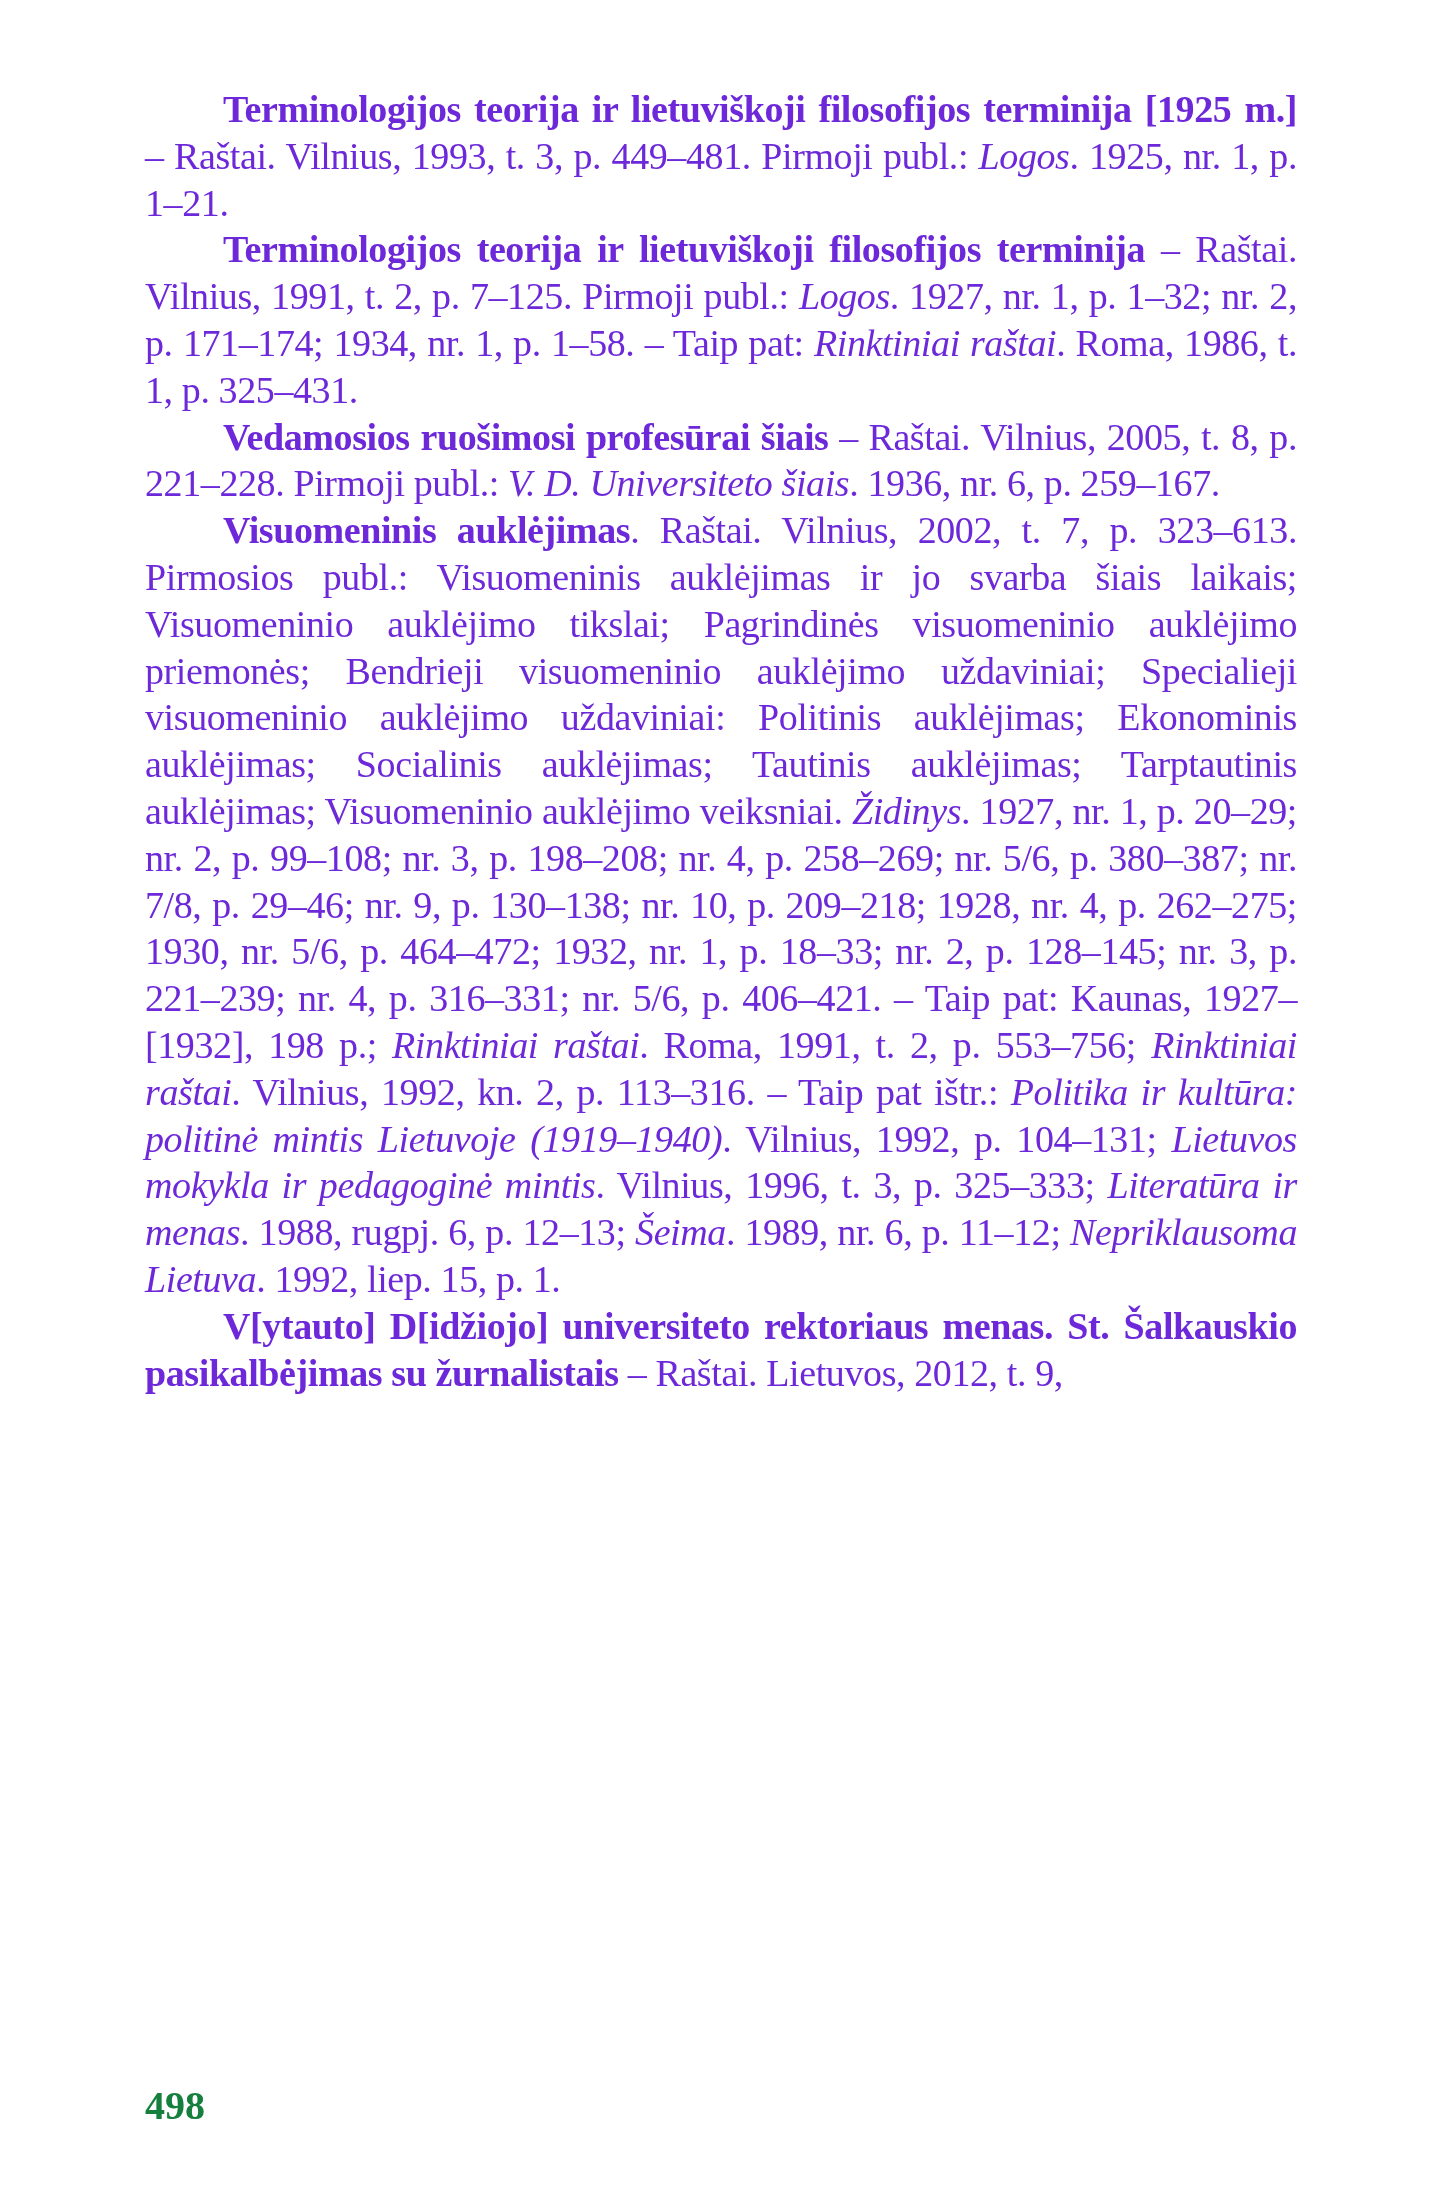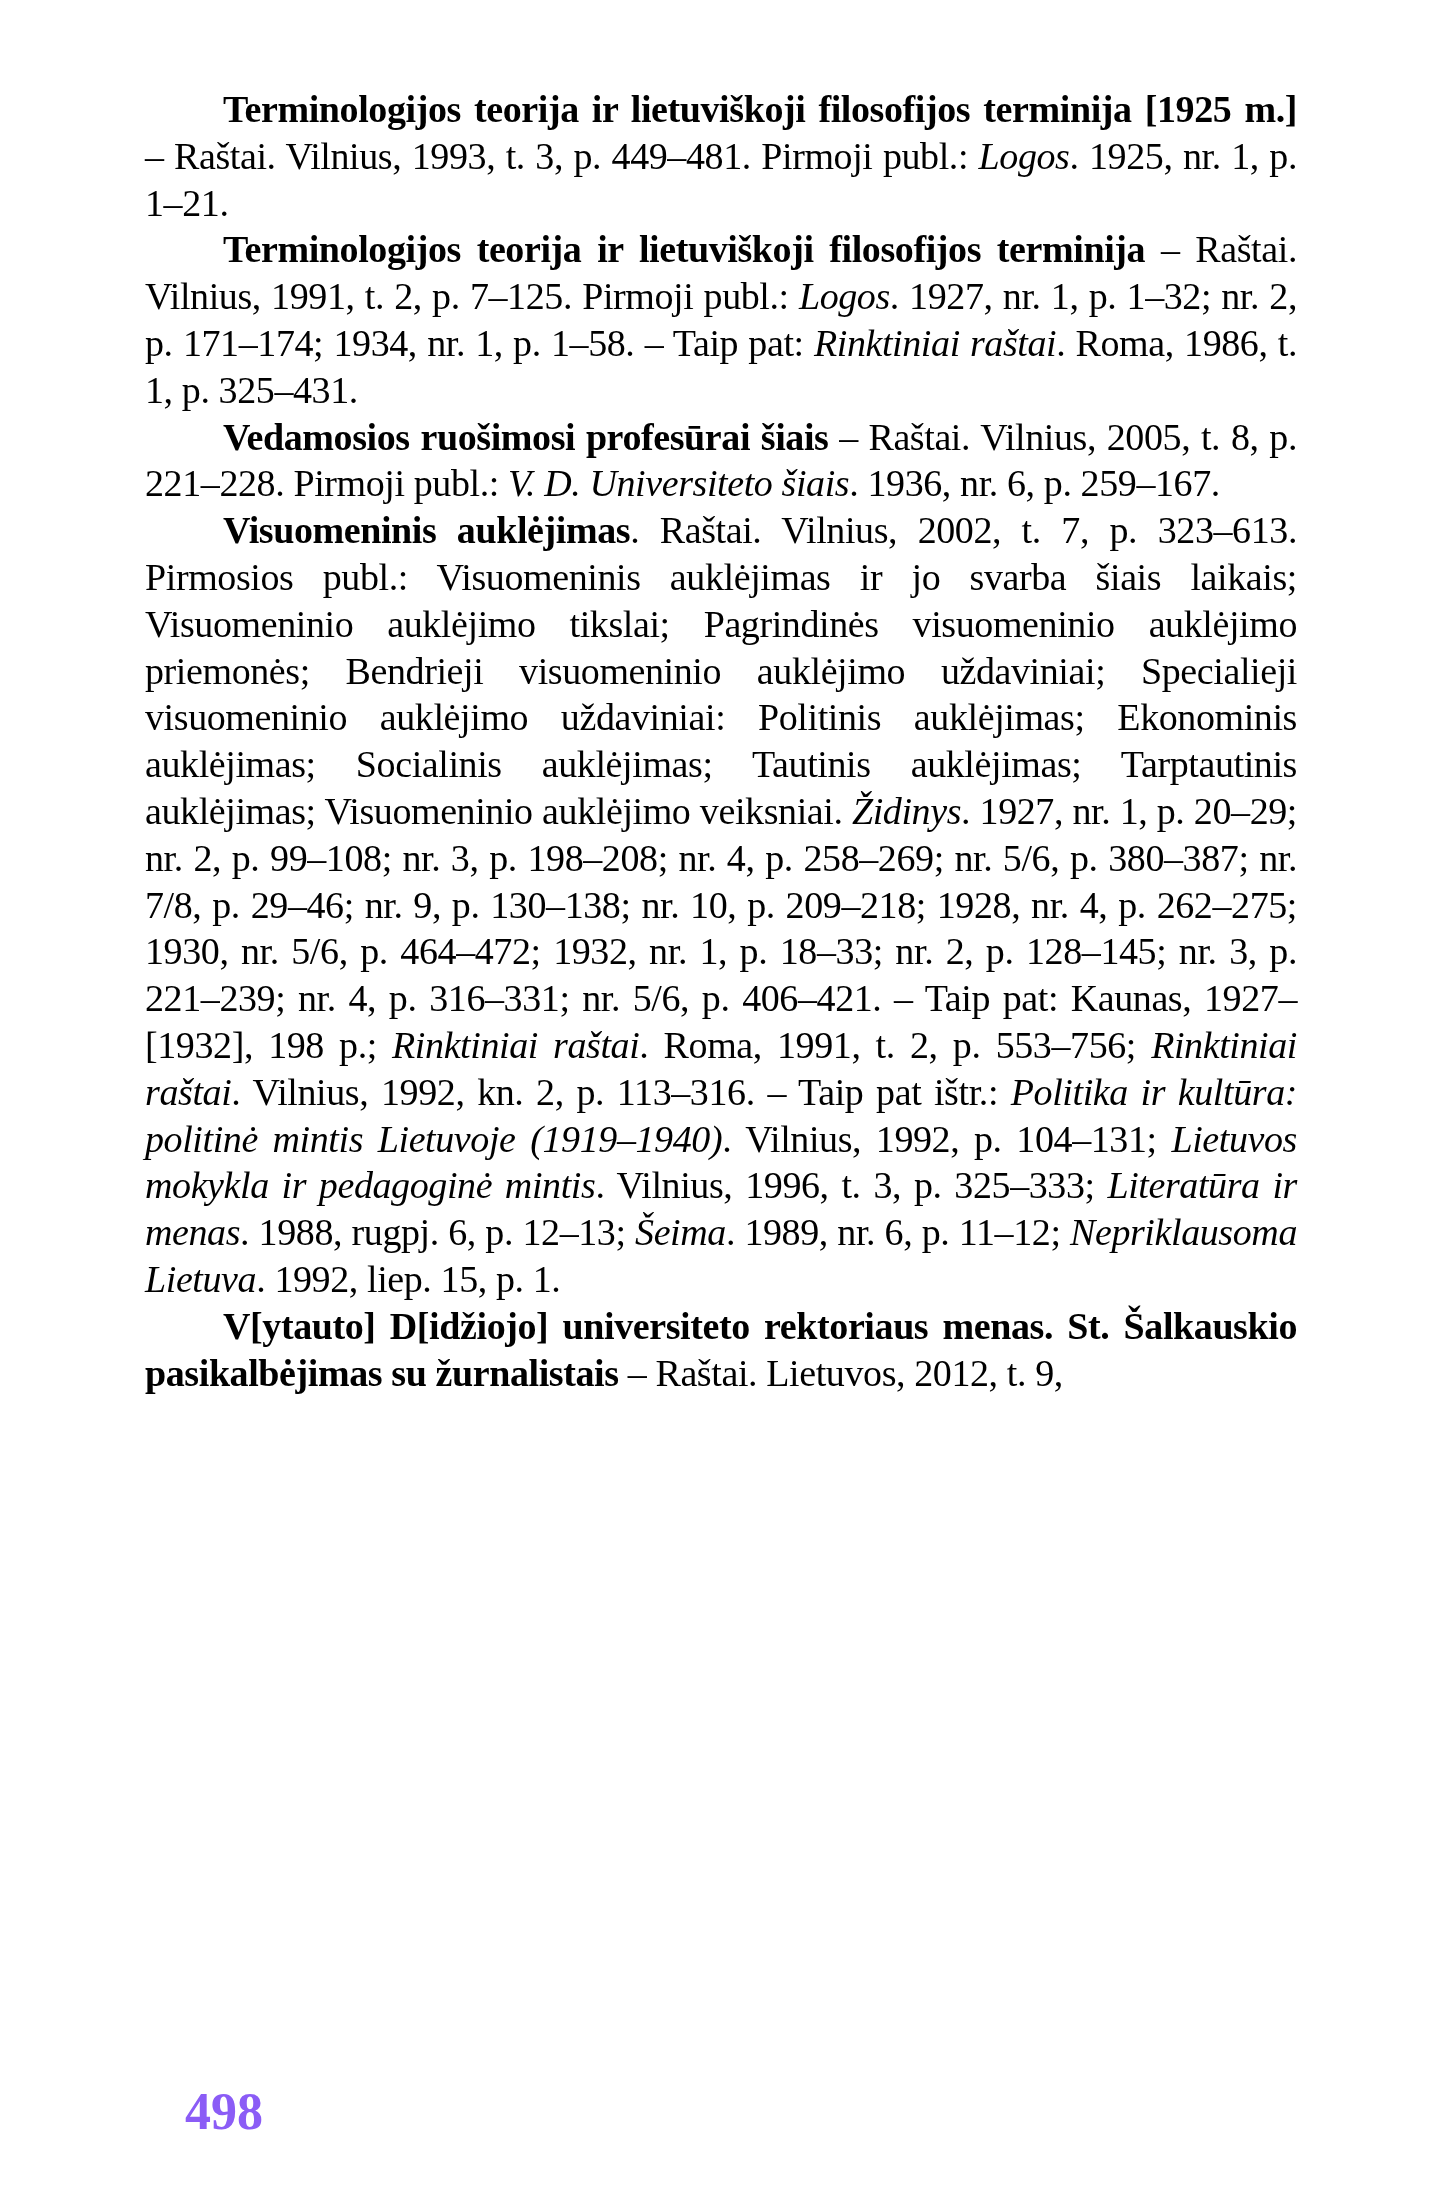--- a/index.html
+++ b/index.html
@@ -5,36 +5,35 @@
     html, body { margin: 0; padding: 0; background: #ffffff; }
     body { width: 1440px; height: 2211px; position: relative; overflow: hidden; }
     .page {
       position: absolute;
       left: 145px;
       top: 86px;
       width: 1152px;
       font-family: "Liberation Serif", "DejaVu Serif", serif;
       font-size: 38px;
       line-height: 46.8px;
-      color: #000000;
+      color: #6d28d9;
       text-align: justify;
       letter-spacing: -0.4px;
     }
     .entry { margin: 0; text-indent: 78px; }
     .entry .title { font-weight: bold; }
     .entry i { font-style: italic; }
     .page-number {
       position: absolute;
       left: 145px;
       top: 2082px;
       font-family: "Liberation Serif", "DejaVu Serif", serif;
-      font-size: 52px;
+      font-size: 40px;
       font-weight: bold;
-      color: #8b5cf6;
-      margin-left: 40px;
+      color: #15803d;
     }
   </style>
 </head>
 <body>
 
 <div class="page">
   <p class="entry">
     <span class="title">Terminologijos teorija ir lietuviškoji filosofijos terminija [1925 m.]</span><span class="body"><span> – Raštai. Vilnius, 1993, t. 3, p. 449–481. Pirmoji publ.: </span><i>Logos</i><span>. 1925, nr. 1, p. 1–21.</span></span>
   </p>
   <p class="entry">

